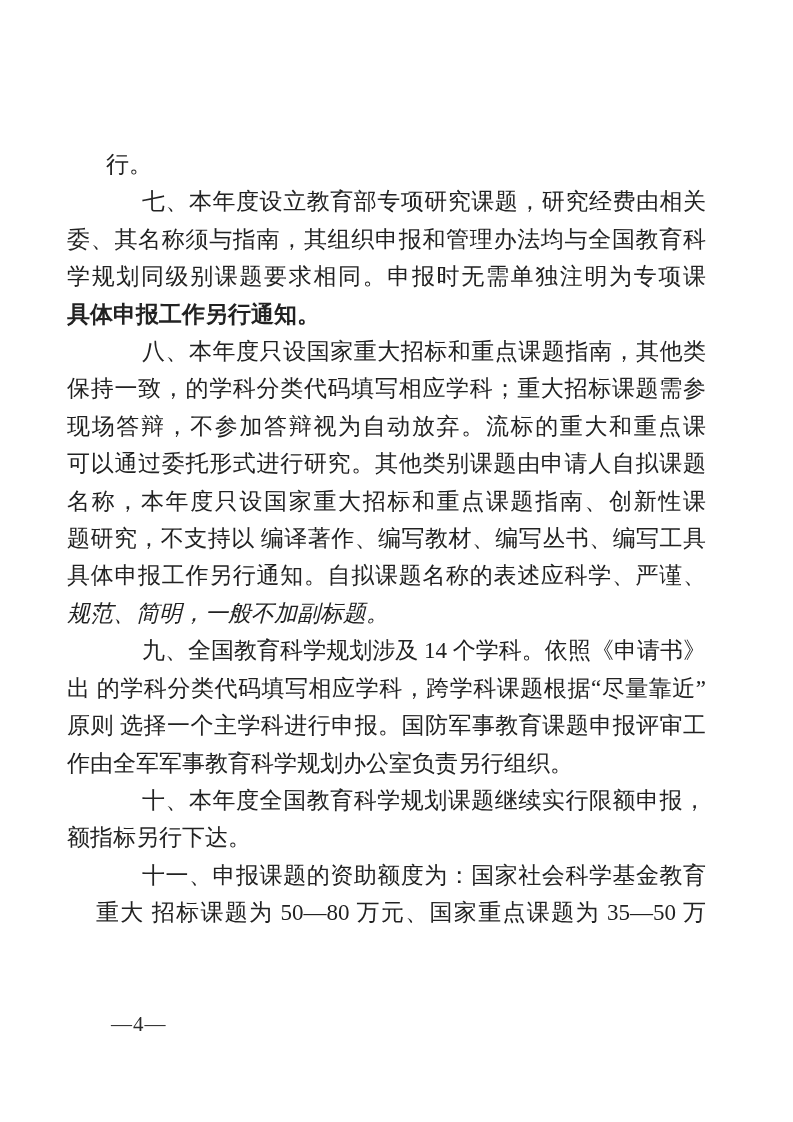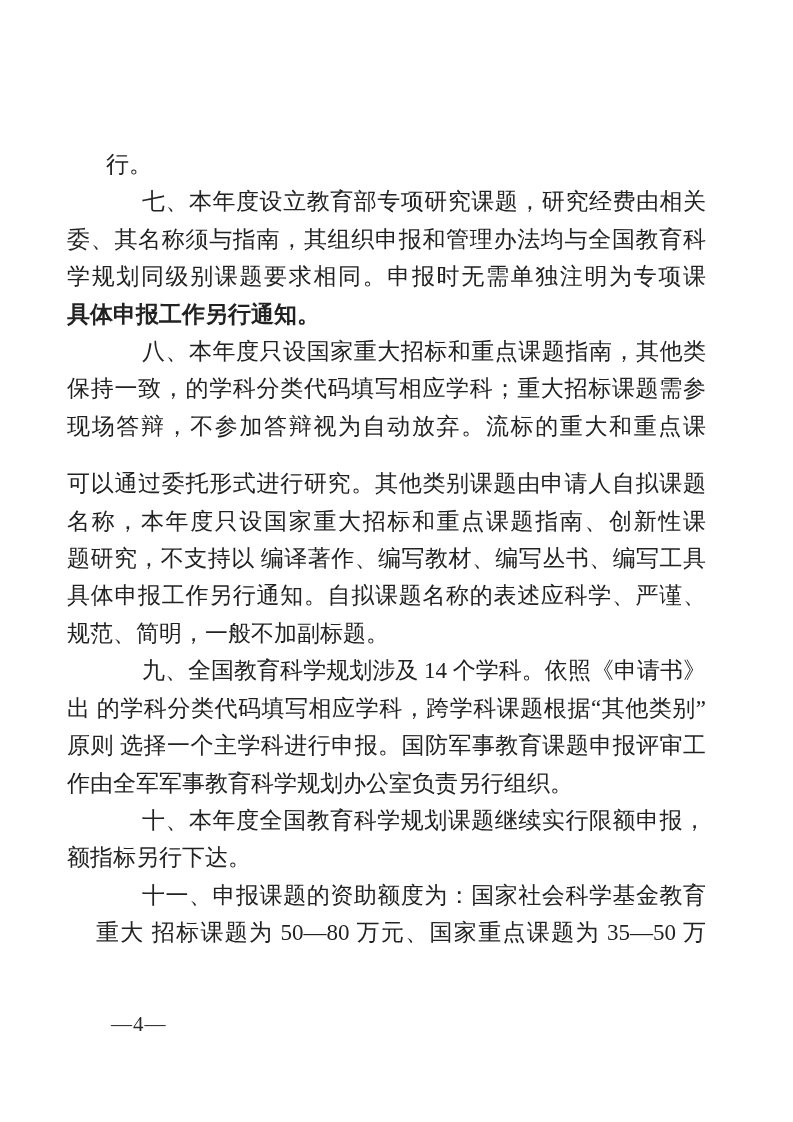--- a/index.html
+++ b/index.html
@@ -50,27 +50,27 @@
 <div class="page">
   <div class="textblock">
       <div class="line" style="padding-left: 39px;">行。</div>
       <div class="line j" style="padding-left: 75px;">七、本年度设立教育部专项研究课题，研究经费由相关部</div>
       <div class="line j" style="padding-left: 0px;">委、其名称须与指南，其组织申报和管理办法均与全国教育科</div>
       <div class="line j" style="padding-left: 0px;">学规划同级别课题要求相同。申报时无需单独注明为专项课题，</div>
       <div class="line" style="padding-left: 0px; font-weight: bold;">具体申报工作另行通知。</div>
       <div class="line j" style="padding-left: 75px;">八、本年度只设国家重大招标和重点课题指南，其他类别</div>
       <div class="line j" style="padding-left: 0px;">保持一致，的学科分类代码填写相应学科；重大招标课题需参加</div>
       <div class="line j" style="padding-left: 0px;">现场答辩，不参加答辩视为自动放弃。流标的重大和重点课题，</div>
-      <div class="line j" style="padding-left: 0px; margin-top: 20px;">可以通过委托形式进行研究。其他类别课题由申请人自拟课题</div>
+      <div class="line j" style="padding-left: 0px;">可以通过委托形式进行研究。其他类别课题由申请人自拟课题</div>
       <div class="line j" style="padding-left: 0px;">名称，本年度只设国家重大招标和重点课题指南、创新性课</div>
       <div class="line j" style="padding-left: 0px;">题研究，不支持以 编译著作、编写教材、编写丛书、编写工具</div>
       <div class="line j" style="padding-left: 0px;">具体申报工作另行通知。自拟课题名称的表述应科学、严谨、</div>
-      <div class="line" style="padding-left: 0px;">规范、简明，一般不加副标题。</div>
+      <div class="line" style="padding-left: 0px; font-style: italic;">规范、简明，一般不加副标题。</div>
       <div class="line j" style="padding-left: 75px;">九、全国教育科学规划涉及 14 个学科。依照《申请书》列</div>
-      <div class="line j" style="padding-left: 0px;">出 的学科分类代码填写相应学科，跨学科课题根据“其他类别”</div>
+      <div class="line j" style="padding-left: 0px;">出 的学科分类代码填写相应学科，跨学科课题根据“尽量靠近”</div>
       <div class="line j" style="padding-left: 0px;">原则 选择一个主学科进行申报。国防军事教育课题申报评审工</div>
       <div class="line" style="padding-left: 0px;">作由全军军事教育科学规划办公室负责另行组织。</div>
       <div class="line j" style="padding-left: 75px;">十、本年度全国教育科学规划课题继续实行限额申报，限</div>
       <div class="line" style="padding-left: 0px;">额指标另行下达。</div>
       <div class="line j" style="padding-left: 75px;">十一、申报课题的资助额度为：国家社会科学基金教育学</div>
       <div class="line j" style="padding-left: 29px;">重大 招标课题为 50—80 万元、国家重点课题为 35—50 万元、</div>
     </div>
   <div class="footer">—4—</div>
 </div>
 

